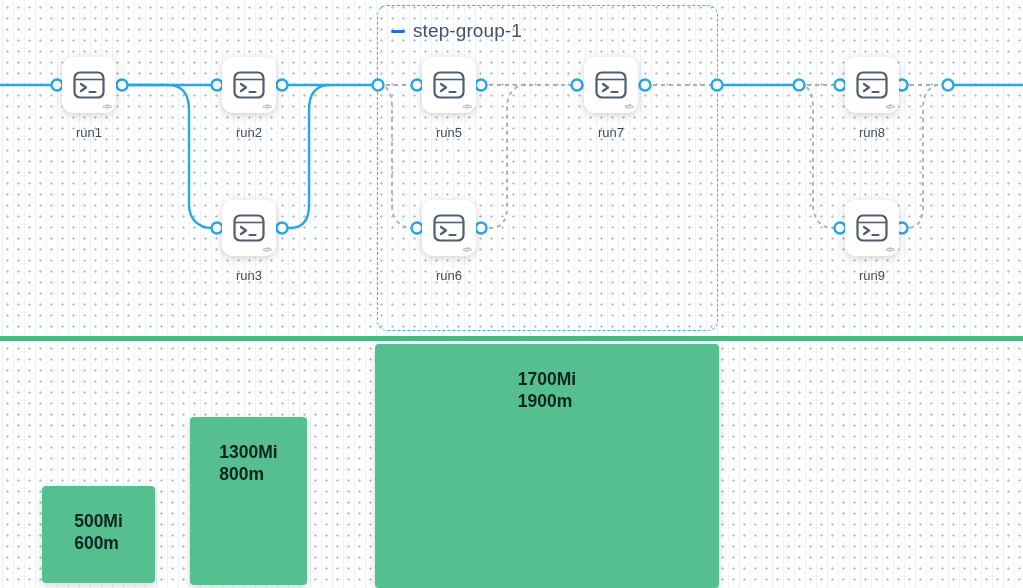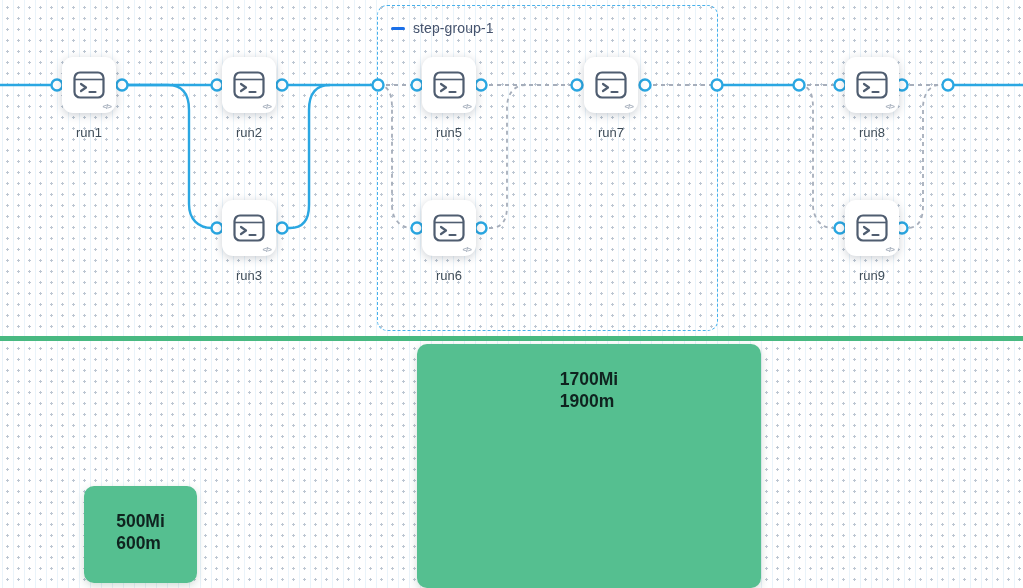--- a/index.html
+++ b/index.html
@@ -16,43 +16,43 @@
   .edge-layer{position:absolute;left:0;top:0;z-index:2;pointer-events:none;}
   .edge-layer *{pointer-events:auto;}
 
   .group{
     position:absolute;z-index:1;
     border:1.6px dashed #46b1ec;border-radius:10px;
     box-sizing:border-box;background:transparent;
   }
   .group-header{position:absolute;left:13px;top:14px;display:flex;align-items:center;gap:8px;}
   .group-dash{width:14px;height:3px;border-radius:2px;background:#1a6fe8;}
-  .group-label{font-size:14px;font-weight:500;color:#45536d;letter-spacing:.1px;}
+  .group-label{font-size:19px;font-weight:500;color:#45536d;letter-spacing:.1px;}
 
   .node{position:absolute;z-index:3;width:54px;}
   .card{
     position:relative;width:54px;height:56px;background:#ffffff;border-radius:11px;
     box-shadow:0 2px 8px rgba(25,39,62,0.22);
     display:flex;align-items:center;justify-content:center;
   }
   .code-badge{
     position:absolute;right:5px;bottom:2px;font-size:8px;font-weight:700;
     color:#a9b2bf;letter-spacing:-1px;font-family:"Liberation Sans",sans-serif;
   }
   .node-label{
     position:absolute;left:50%;top:68px;transform:translateX(-50%);
     font-size:13px;color:#3f4d59;white-space:nowrap;
   }
 
   .divider{position:absolute;left:0;top:336px;width:1023px;height:4.5px;background:#48b981;z-index:4;}
 
   .bar{
-    position:absolute;z-index:4;background:#55bf90;border-radius:10px;
+    position:absolute;z-index:4;background:#55bf90;border-radius:4px;
     box-shadow:0 3px 8px rgba(20,60,40,0.18);
-    text-align:center;padding-top:24px;box-sizing:border-box;margin-left:42px;
+    text-align:center;padding-top:24px;box-sizing:border-box;
   }
   .bar-label{
     display:inline-block;text-align:left;
     font-size:17.5px;line-height:1.28;font-weight:700;color:#0f231f;
   }
 </style>
 </head>
 <body>
 
 <div class="canvas">
@@ -214,20 +214,26 @@
   </div>
 
   <div class="divider"></div>
 
   <div class="bar" style="left:42px;top:486px;width:113px;height:97px">
     <span class="bar-label">
       <span>500Mi</span><br>
       <span>600m</span>
     </span>
   </div>
+  <div class="bar" style="left:190px;top:417px;width:117px;height:168px">
+    <span class="bar-label">
+      <span>1300Mi</span><br>
+      <span>800m</span>
+    </span>
+  </div>
   <div class="bar" style="left:375px;top:344px;width:344px;height:244px">
     <span class="bar-label">
       <span>1700Mi</span><br>
       <span>1900m</span>
     </span>
   </div>
 
 </div>
 
 </body></html>

